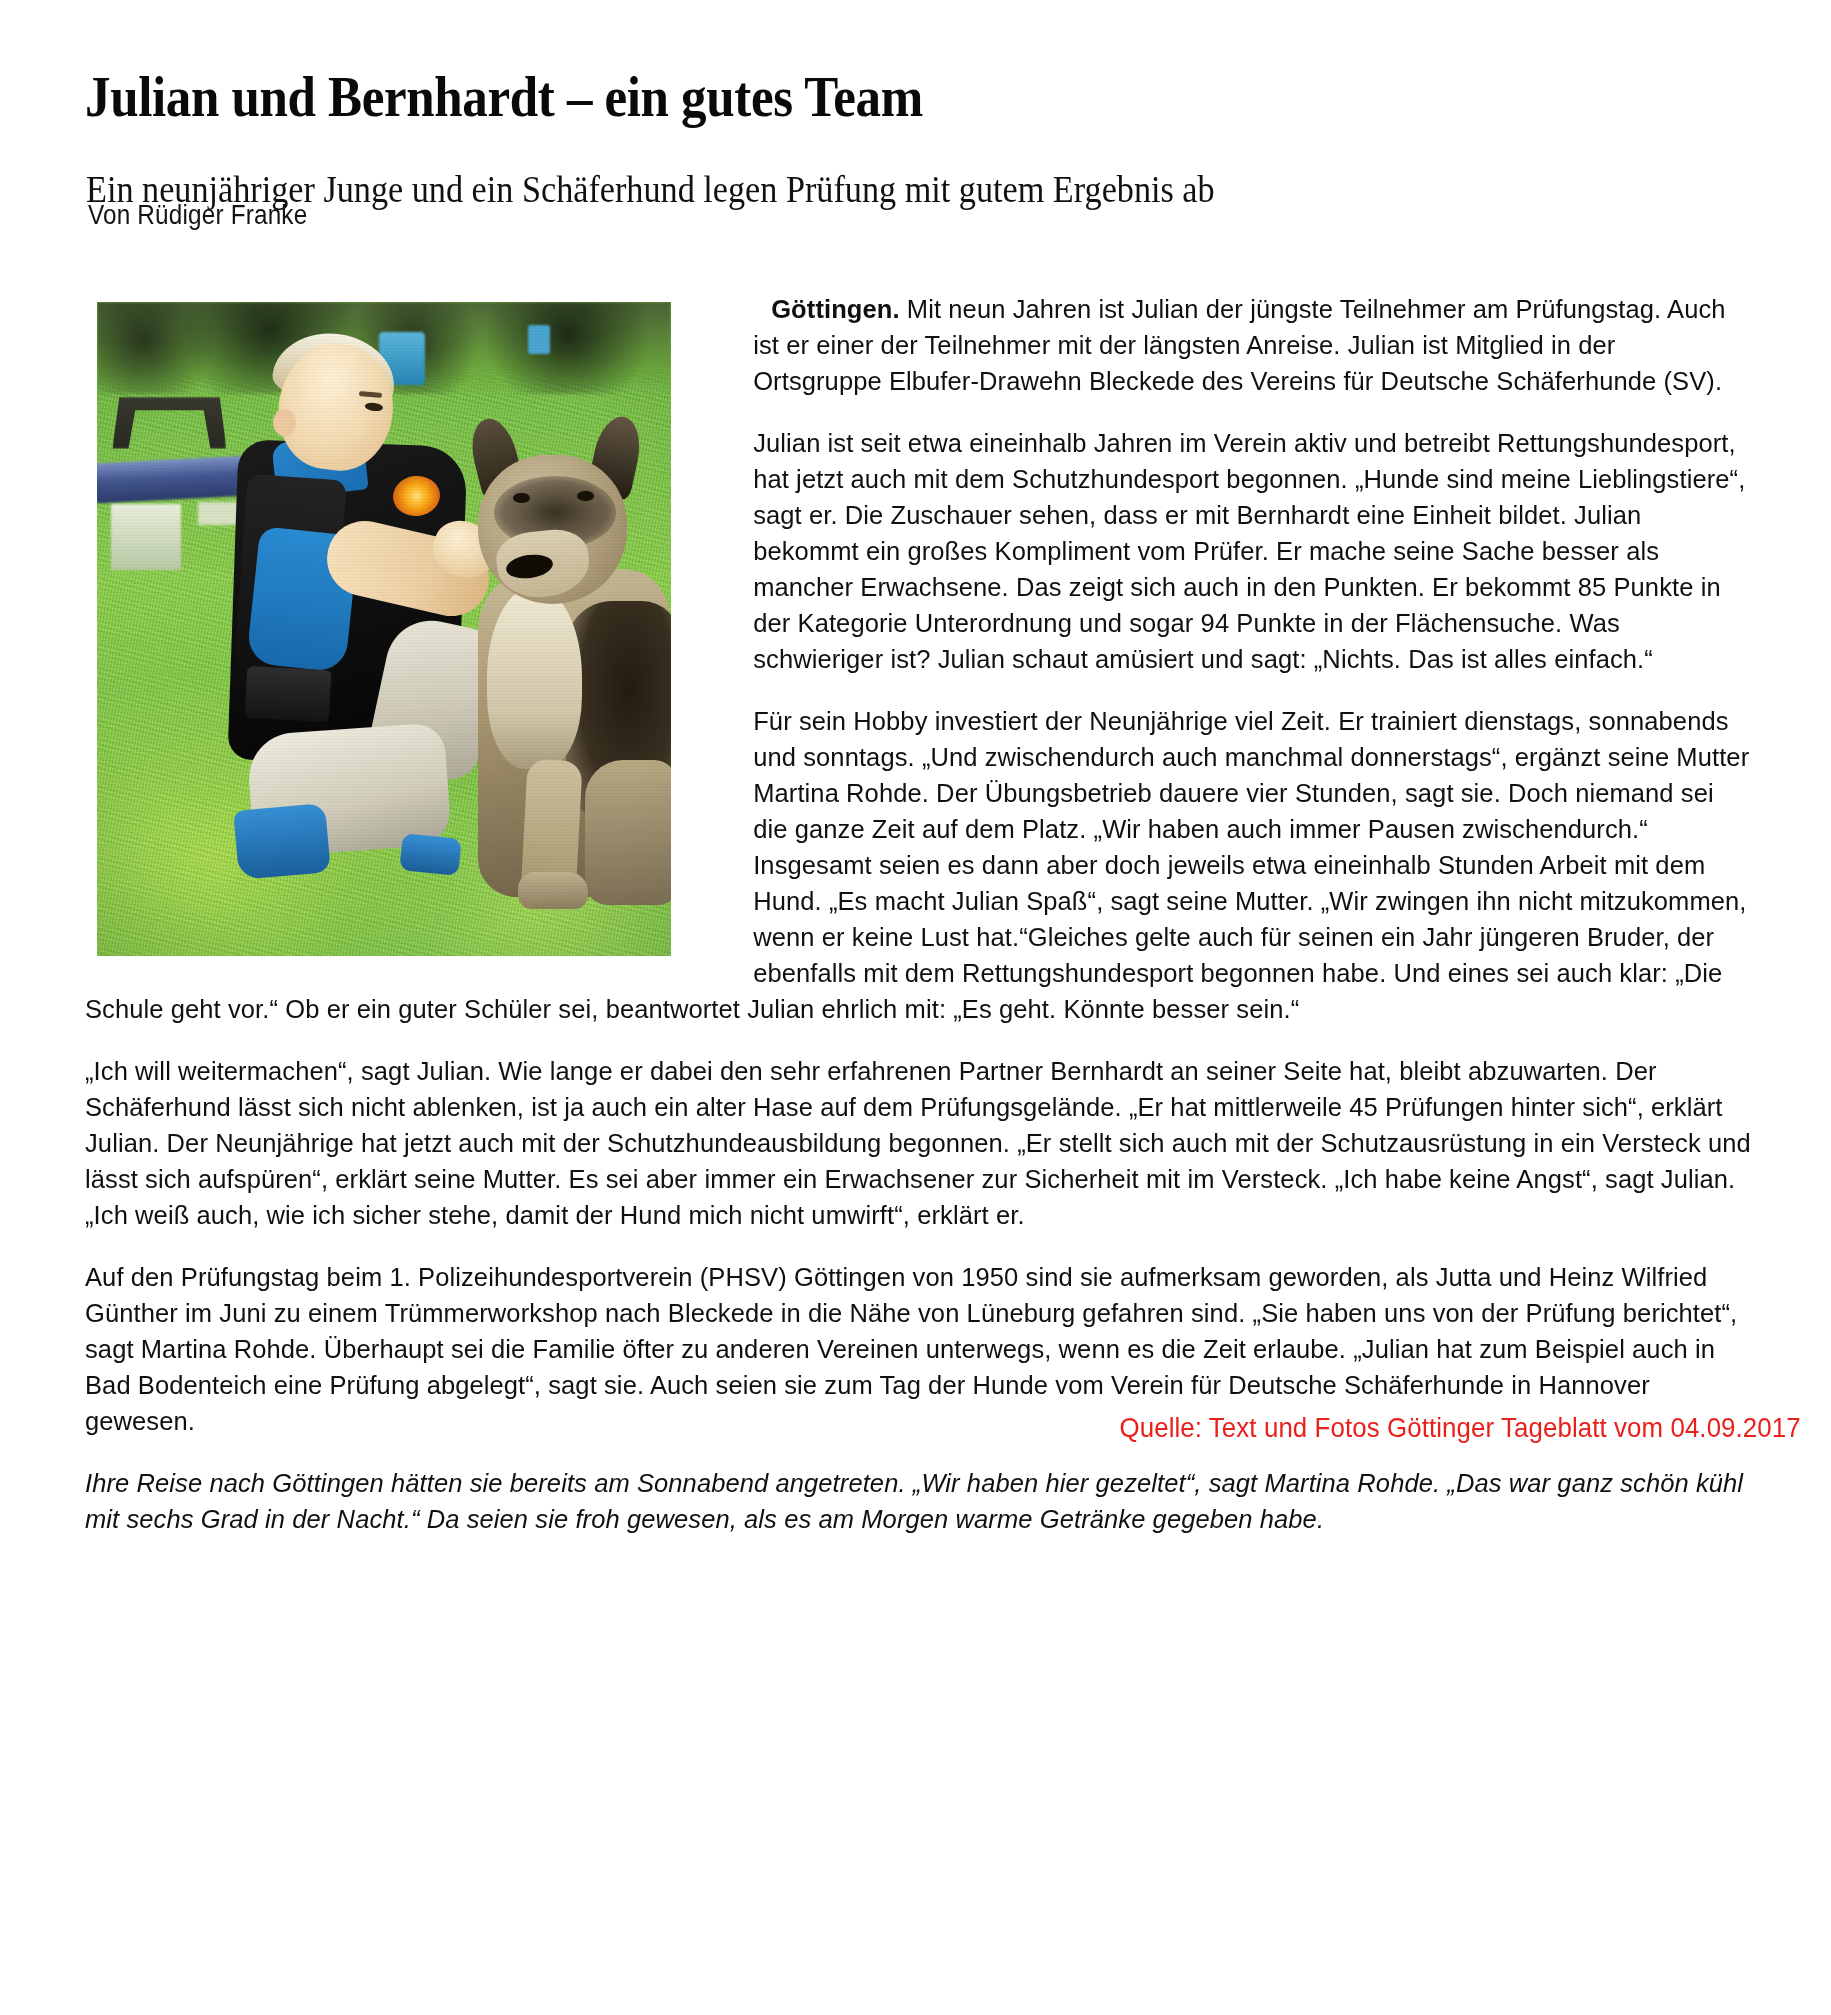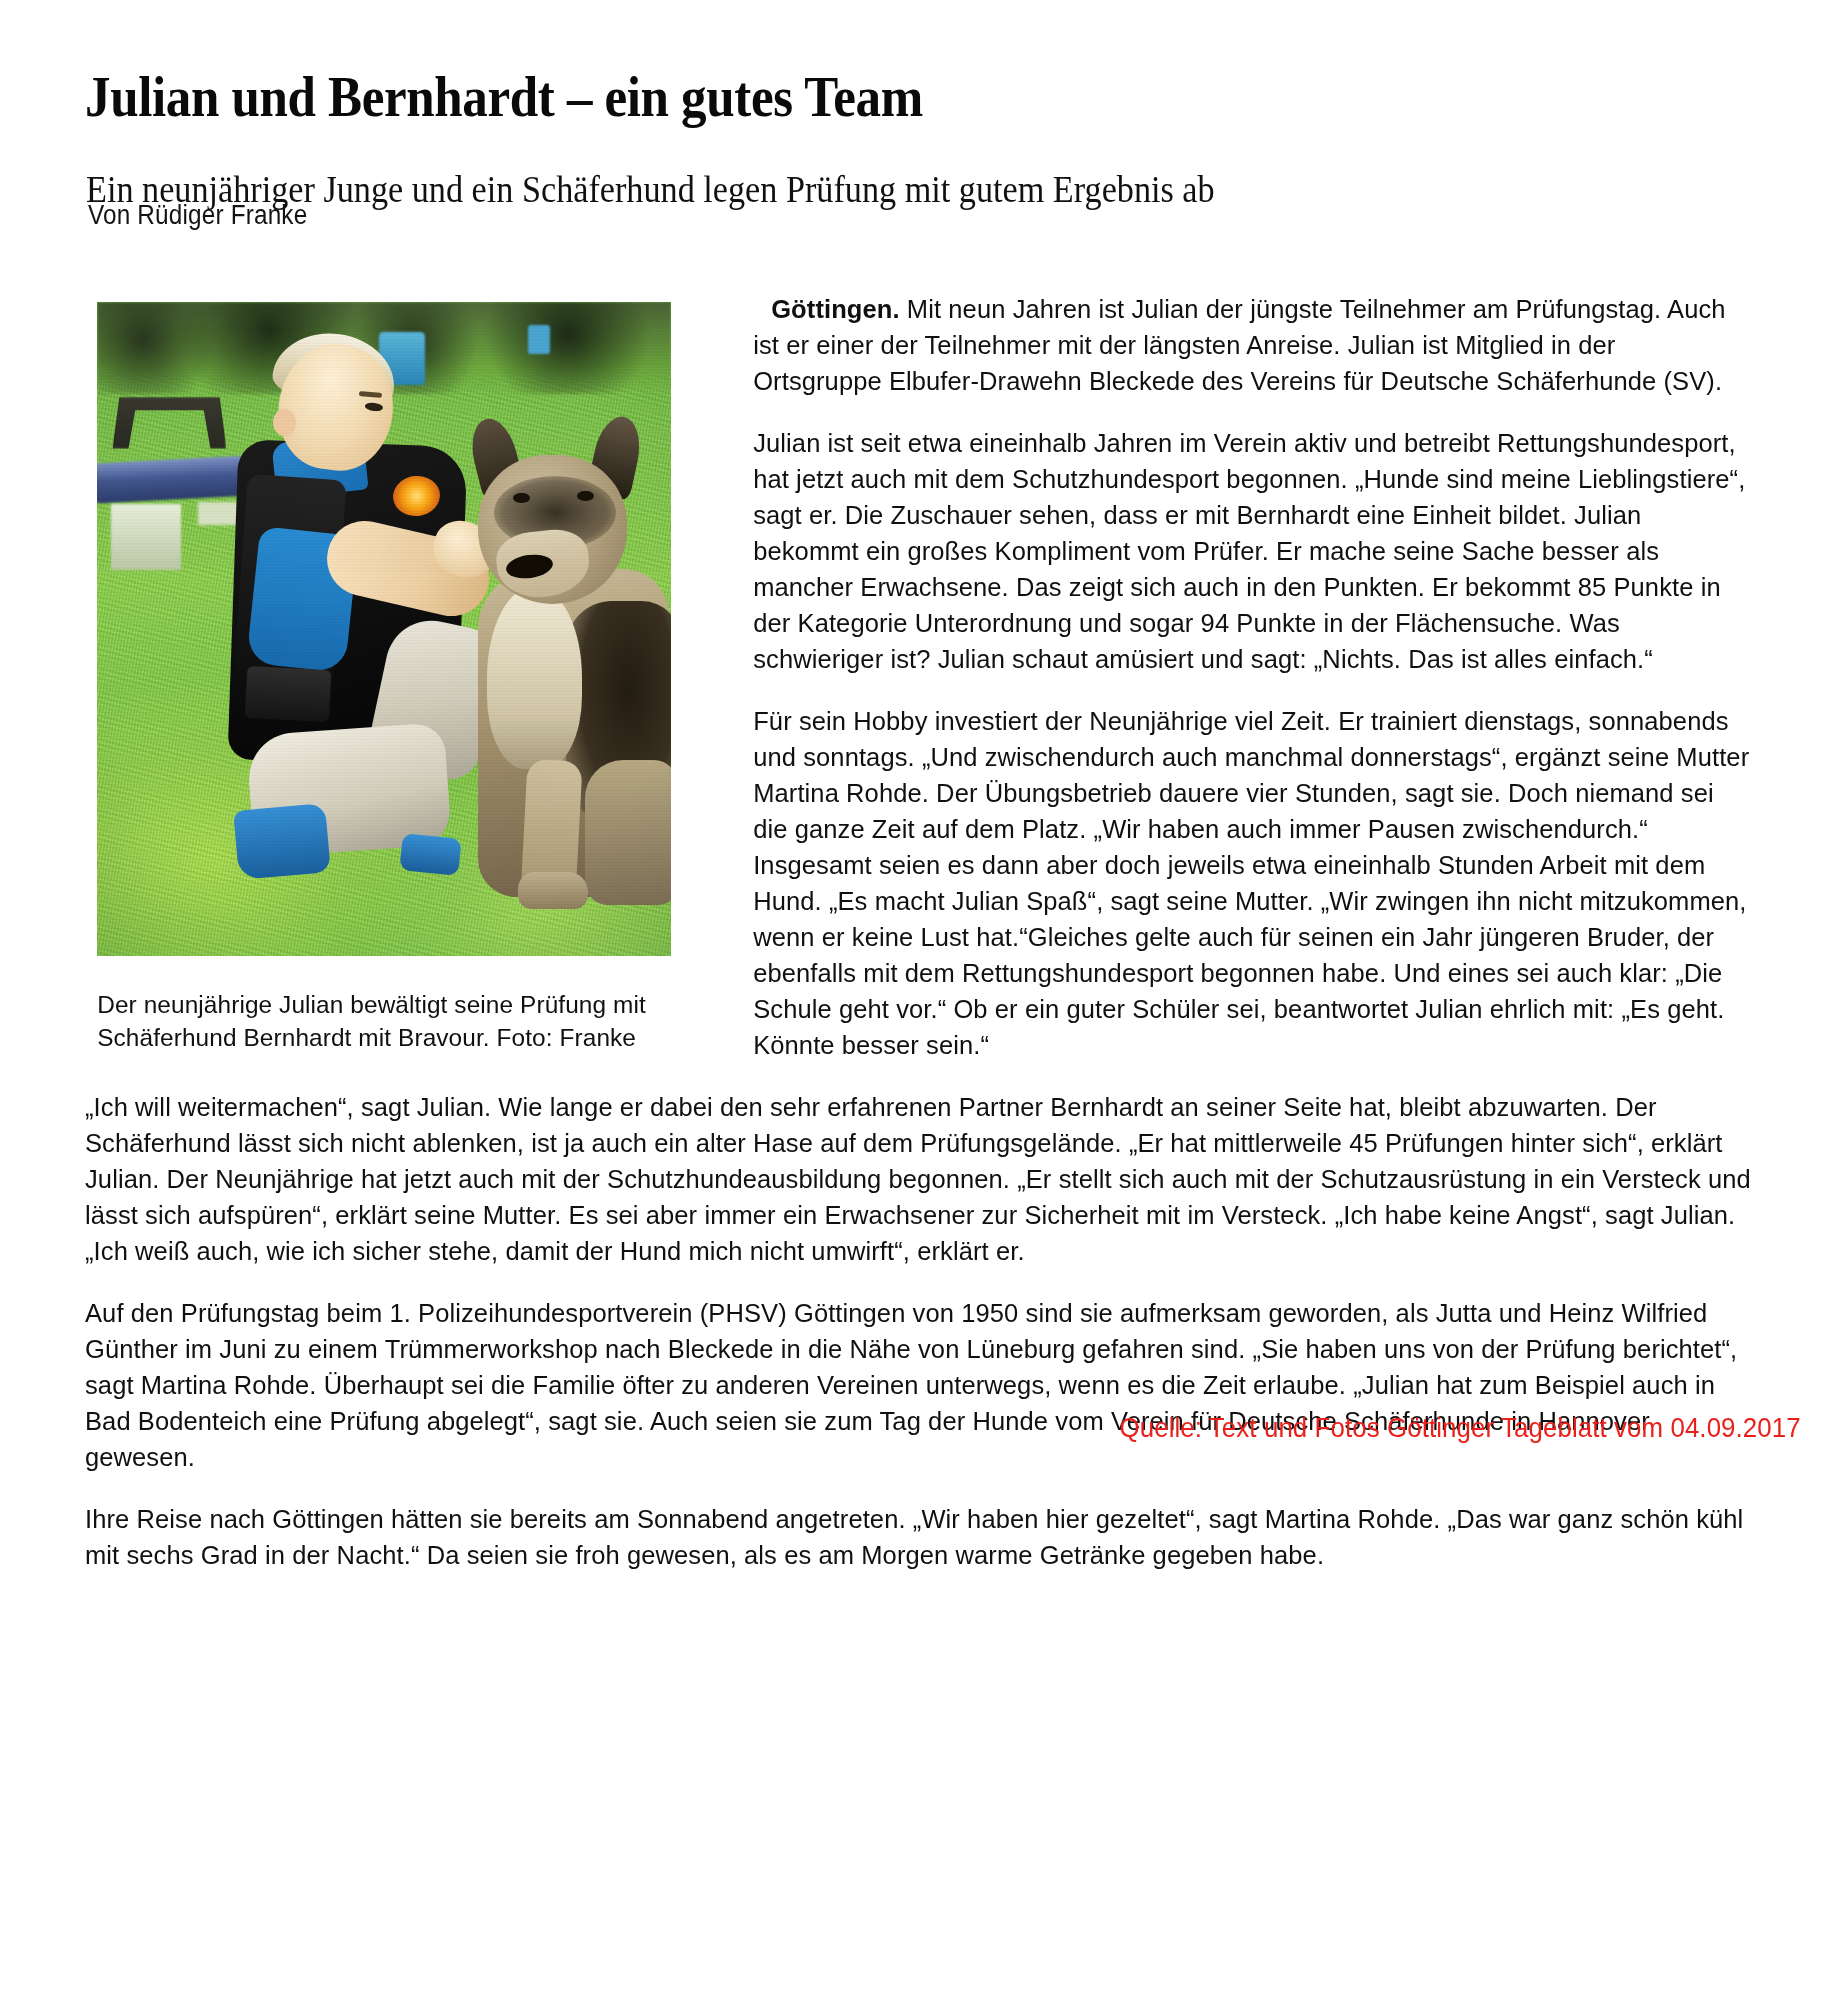--- a/index.html
+++ b/index.html
@@ -68,21 +68,21 @@
     left: 85px;
     top: 291px;
     width: 1666px;
     font-size: 25.5px;
     line-height: 36px;
     text-align: left;
     color: #101010;
     letter-spacing: 0.1px;
   }
   .article p { margin: 0 0 26px 0; }
-  .article p.tight { margin-bottom: 8px; }
+  .article p.tight { margin-bottom: 8px; font-style: italic; }
   .lede-city { font-weight: 700; margin-left: 18px; }
 
   
   .figure {
     float: left;
     width: 603px;
     margin: 10.7px 53px 7.6px 12.2px;
     shape-margin: 7.6px;
   }
   .photo {
@@ -404,21 +404,20 @@
         <div class="dog-head"></div>
         <div class="dog-mask"></div>
         <div class="dog-eye-l"></div>
         <div class="dog-eye-r"></div>
         <div class="dog-snout"></div>
         <div class="dog-mouth"></div>
 
         <div class="vignette"></div>
         <div class="scan-grain"></div>
       </div>
-      <figcaption class="caption">Der neunjährige Julian bewältigt seine Prüfung mit Schäferhund Bernhardt mit Bravour. Foto: Franke</figcaption>
     </figure>
 
     <p><span class="lede-city">Göttingen.</span><span> Mit neun Jahren ist Julian der jüngste Teilnehmer am Prüfungstag. Auch ist er einer der Teilnehmer mit der längsten Anreise. Julian ist Mitglied in der Ortsgruppe Elbufer-Drawehn Bleckede des Vereins für Deutsche Schäferhunde (SV).</span></p>
     <p>Julian ist seit etwa eineinhalb Jahren im Verein aktiv und betreibt Rettungshundesport, hat jetzt auch mit dem Schutzhundesport begonnen. „Hunde sind meine Lieblingstiere“, sagt er. Die Zuschauer sehen, dass er mit Bernhardt eine Einheit bildet. Julian bekommt ein großes Kompliment vom Prüfer. Er mache seine Sache besser als mancher Erwachsene. Das zeigt sich auch in den Punkten. Er bekommt 85 Punkte in der Kategorie Unterordnung und sogar 94 Punkte in der Flächensuche. Was schwieriger ist? Julian schaut amüsiert und sagt: „Nichts. Das ist alles einfach.“</p>
     <p>Für sein Hobby investiert der Neunjährige viel Zeit. Er trainiert dienstags, sonnabends und sonntags. „Und zwischendurch auch manchmal donnerstags“, ergänzt seine Mutter Martina Rohde. Der Übungsbetrieb dauere vier Stunden, sagt sie. Doch niemand sei die ganze Zeit auf dem Platz. „Wir haben auch immer Pausen zwischendurch.“ Insgesamt seien es dann aber doch jeweils etwa eineinhalb Stunden Arbeit mit dem Hund. „Es macht Julian Spaß“, sagt seine Mutter. „Wir zwingen ihn nicht mitzukommen, wenn er keine Lust hat.“Gleiches gelte auch für seinen ein Jahr jüngeren Bruder, der ebenfalls mit dem Rettungshundesport begonnen habe. Und eines sei auch klar: „Die Schule geht vor.“ Ob er ein guter Schüler sei, beantwortet Julian ehrlich mit: „Es geht. Könnte besser sein.“</p>
     <p>„Ich will weitermachen“, sagt Julian. Wie lange er dabei den sehr erfahrenen Partner Bernhardt an seiner Seite hat, bleibt abzuwarten. Der Schäferhund lässt sich nicht ablenken, ist ja auch ein alter Hase auf dem Prüfungsgelände. „Er hat mittlerweile 45 Prüfungen hinter sich“, erklärt Julian. Der Neunjährige hat jetzt auch mit der Schutzhundeausbildung begonnen. „Er stellt sich auch mit der Schutzausrüstung in ein Versteck und lässt sich aufspüren“, erklärt seine Mutter. Es sei aber immer ein Erwachsener zur Sicherheit mit im Versteck. „Ich habe keine Angst“, sagt Julian. „Ich weiß auch, wie ich sicher stehe, damit der Hund mich nicht umwirft“, erklärt er.</p>
     <p>Auf den Prüfungstag beim 1. Polizeihundesportverein (PHSV) Göttingen von 1950 sind sie aufmerksam geworden, als Jutta und Heinz Wilfried Günther im Juni zu einem Trümmerworkshop nach Bleckede in die Nähe von Lüneburg gefahren sind. „Sie haben uns von der Prüfung berichtet“, sagt Martina Rohde. Überhaupt sei die Familie öfter zu anderen Vereinen unterwegs, wenn es die Zeit erlaube. „Julian hat zum Beispiel auch in Bad Bodenteich eine Prüfung abgelegt“, sagt sie. Auch seien sie zum Tag der Hunde vom Verein für Deutsche Schäferhunde in Hannover gewesen.</p>
     <p class="tight">Ihre Reise nach Göttingen hätten sie bereits am Sonnabend angetreten. „Wir haben hier gezeltet“, sagt Martina Rohde. „Das war ganz schön kühl mit sechs Grad in der Nacht.“ Da seien sie froh gewesen, als es am Morgen warme Getränke gegeben habe.</p>
   </div>
 

